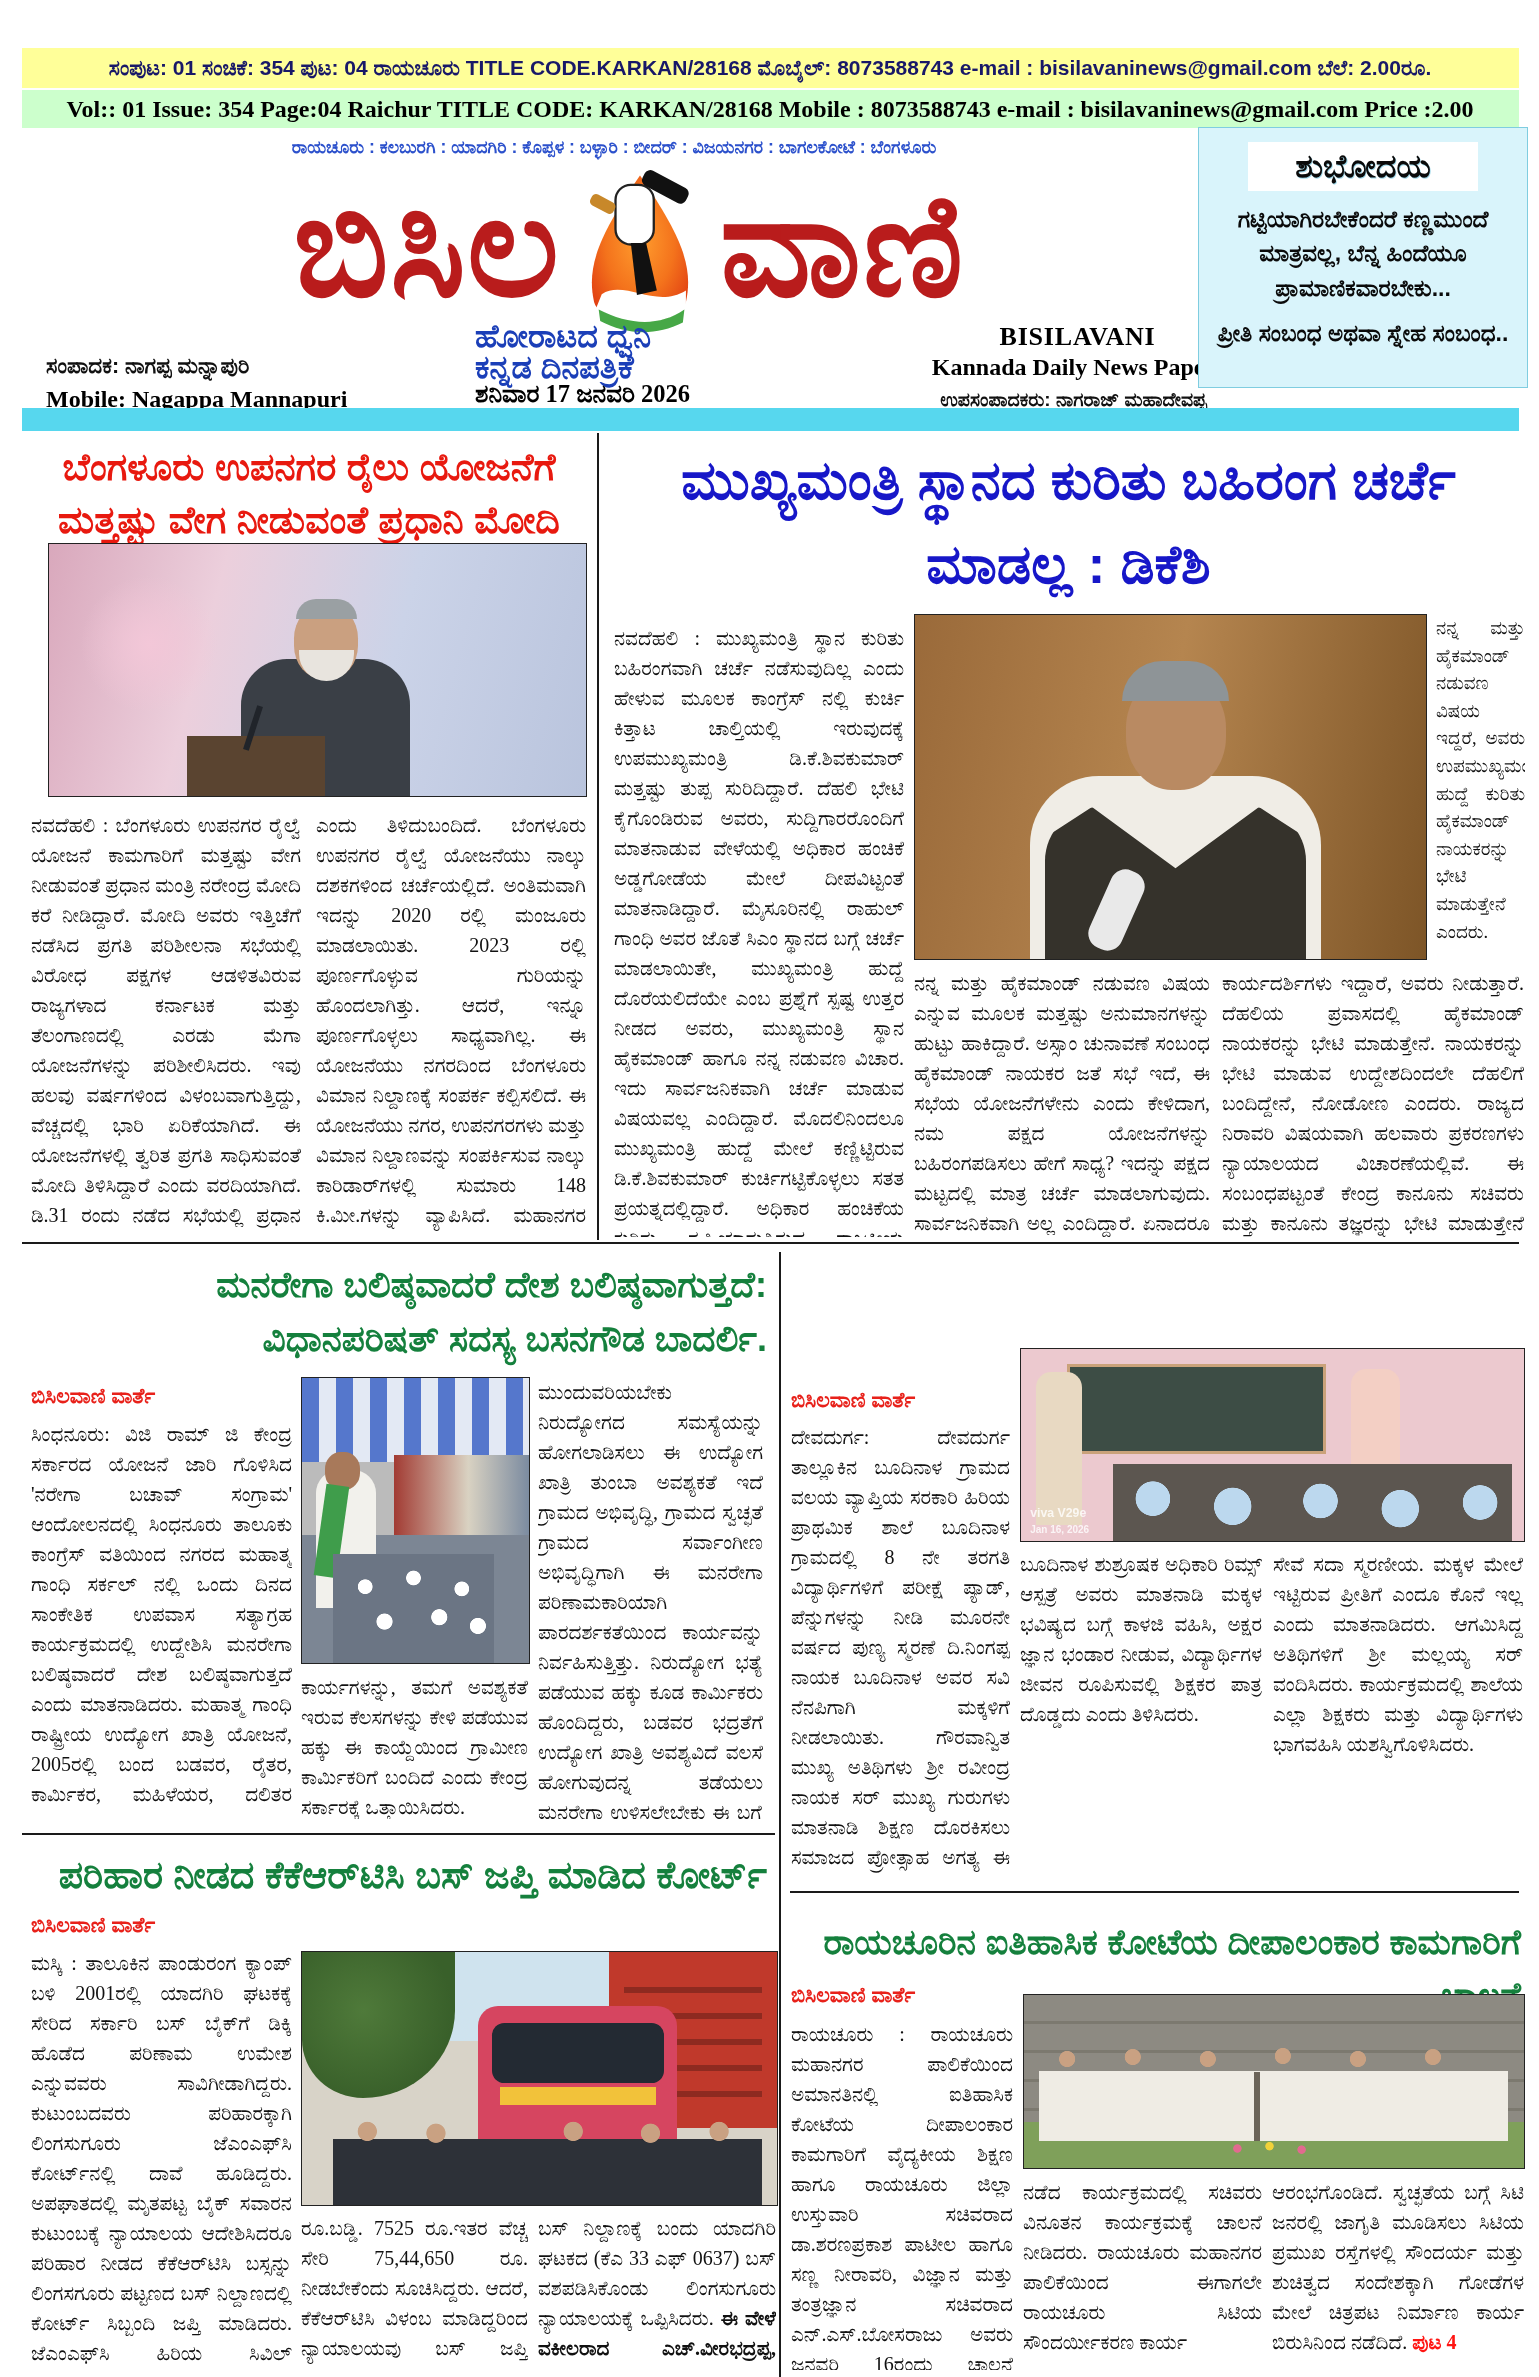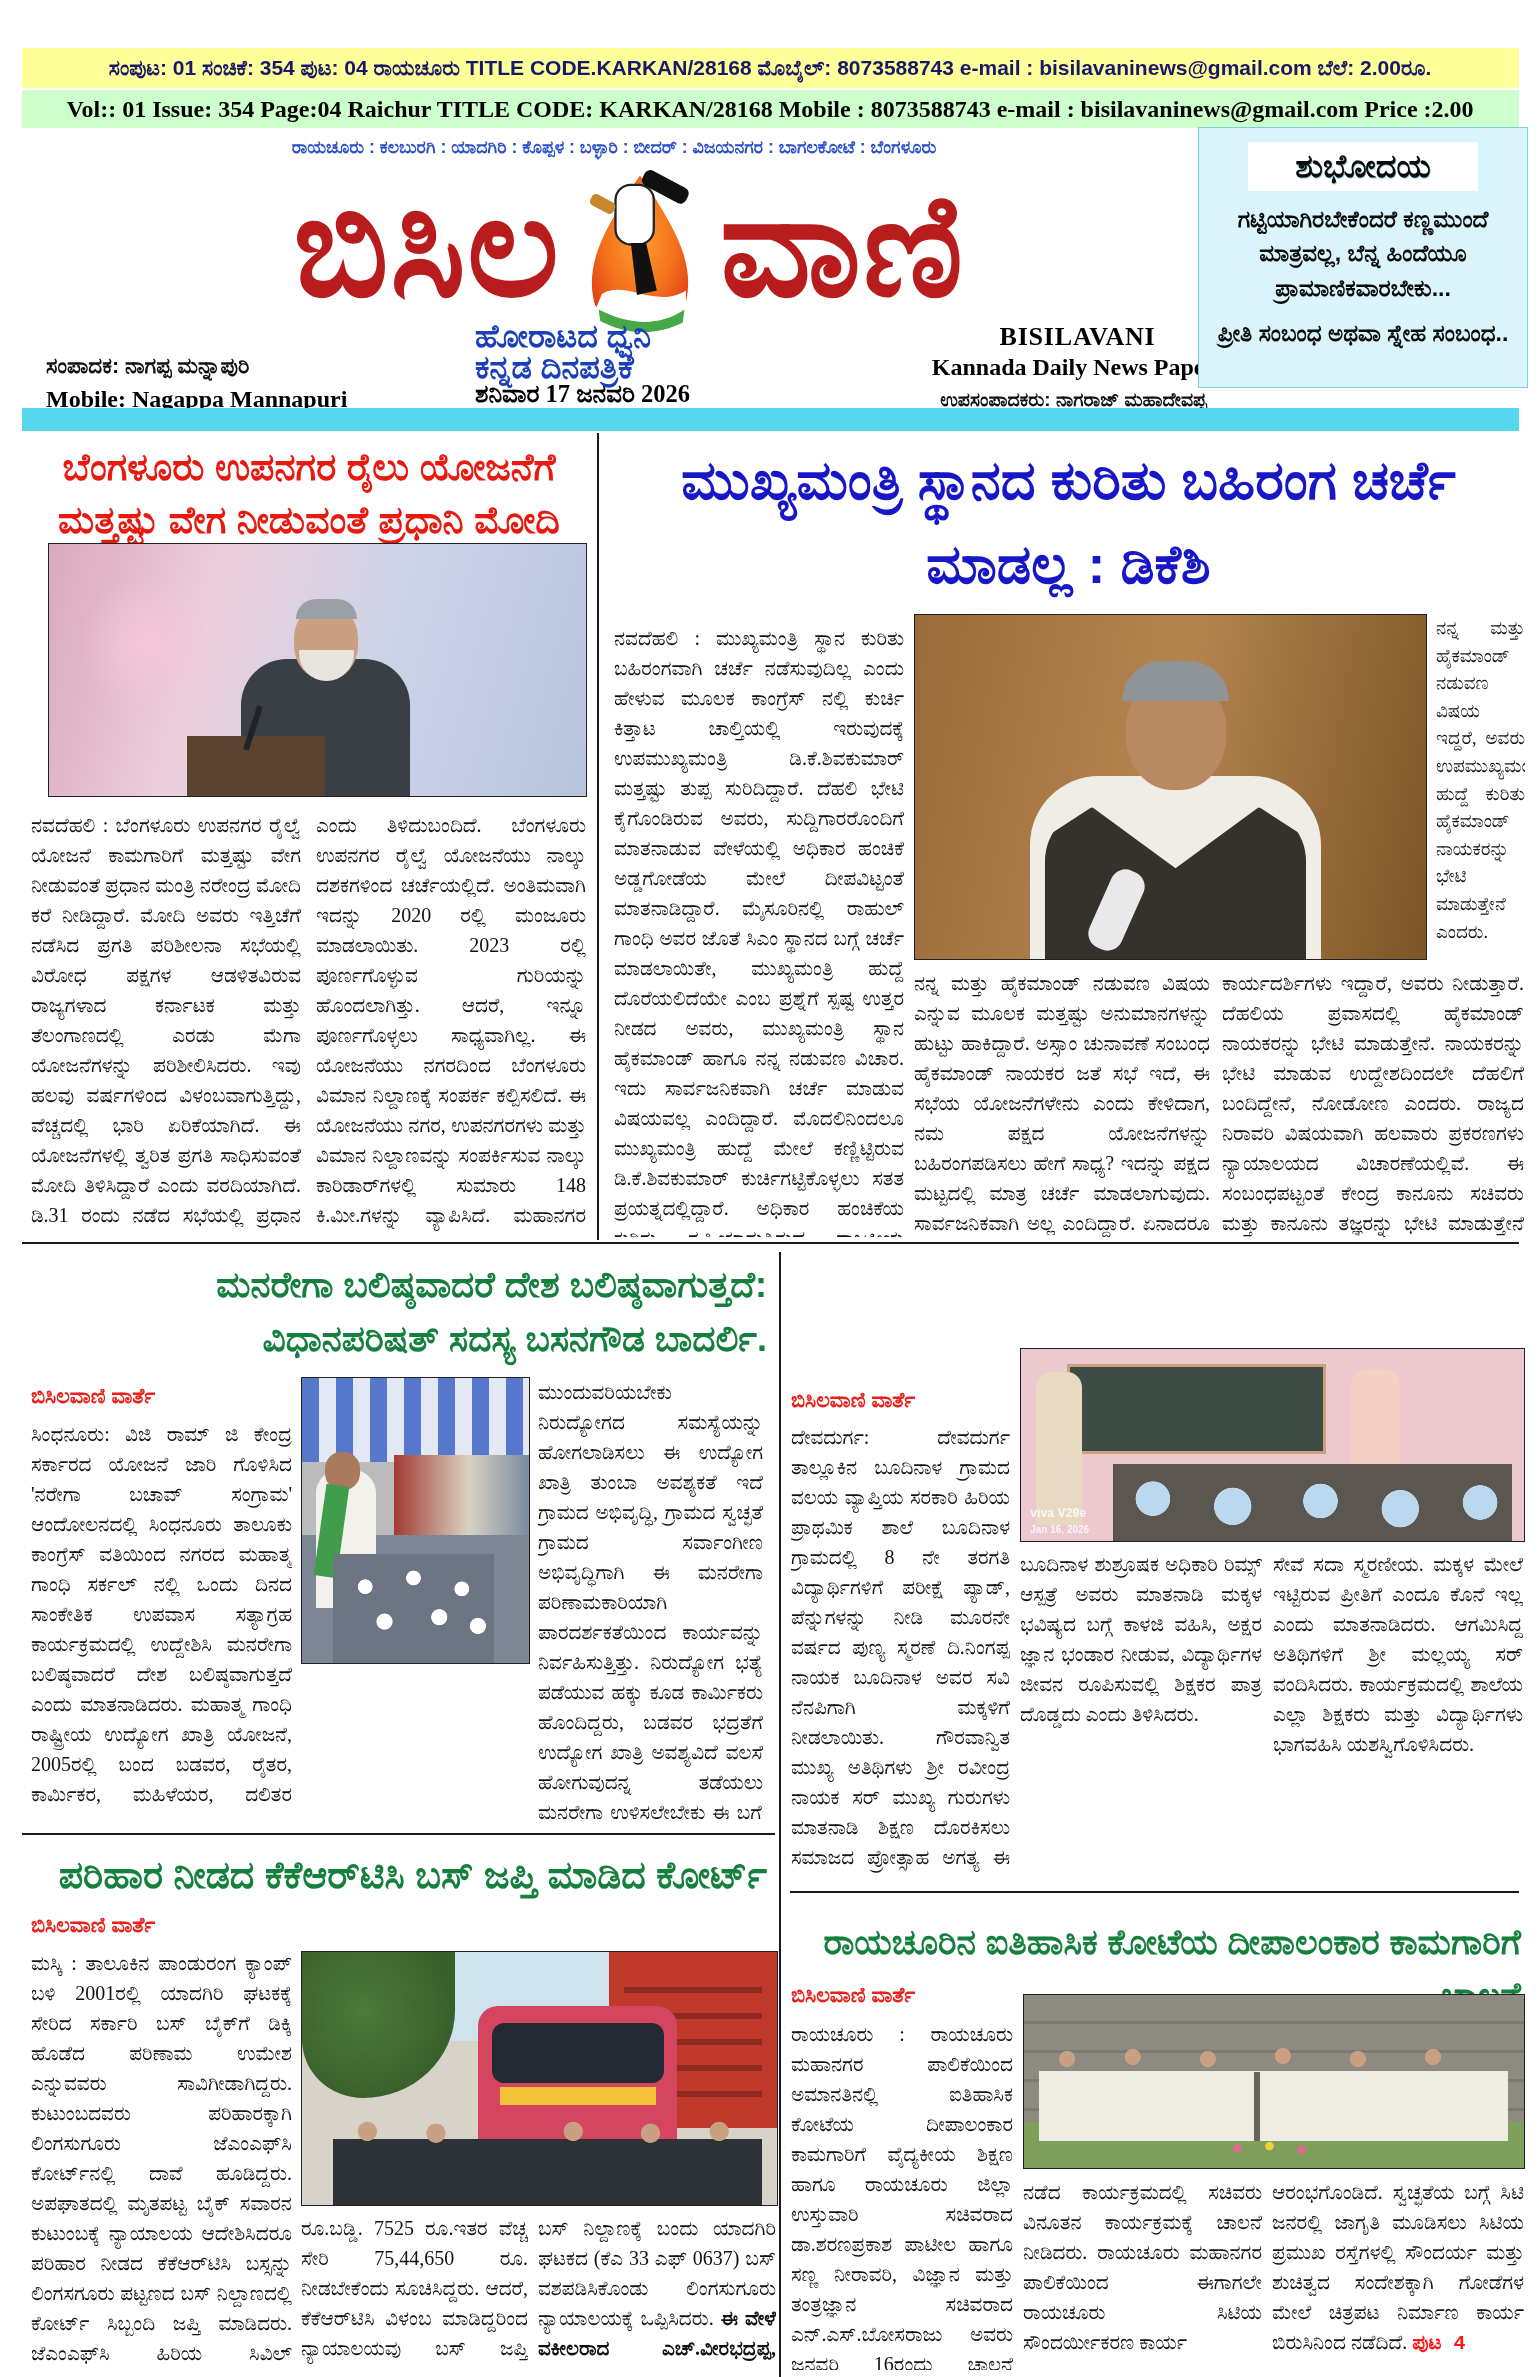--- a/index.html
+++ b/index.html
@@ -31,21 +31,21 @@
   #greeting-title{margin:14px auto 0;width:230px;background:#fff;text-align:center;font-size:32px;
                   font-weight:bold;color:#0a0a0a;padding:6.1px 0;text-shadow:0.8px 0.8px 0 #9fd8ea;}
   .greet-line{padding:10.7px 14px 0;font-size:23px;font-weight:bold;line-height:1.5;text-align:center;color:#0a0a0a;}
   #cyan-band{position:absolute;left:21.5px;top:408px;width:1497px;height:23px;background:#57d7ee;}
   .headline-red{position:absolute;font-weight:bold;color:#e8190f;text-align:center;line-height:1.4;}
   .headline-blue{position:absolute;font-weight:bold;color:#1717c8;text-align:center;line-height:1.55;}
   .headline-black{position:absolute;font-weight:bold;color:#15803d;text-align:right;line-height:1.5;}
   .col{position:absolute;font-family:"Liberation Serif",serif;font-size:20px;line-height:1.5;
        text-align:justify;color:#111;overflow:hidden;}
   .byline{position:absolute;color:#e8211a;font-weight:bold;font-size:21px;}
-  .page-tag{color:#ff1513;font-weight:bold;font-family:Liberation Mono, monospace;}
+  .page-tag{color:#ff1513;font-weight:bold;font-family:Liberation Serif, serif;}
   .rule-h{position:absolute;background:#1a1a1a;height:2.3px;}
   .rule-v{position:absolute;background:#1a1a1a;width:1.5px;}
   .photo{position:absolute;border:1.5px solid #222;overflow:hidden;background:#bbb;}
   .ph{position:absolute;}
   .wm{position:absolute;color:#ffffffcc;font-size:12.3px;font-weight:bold;left:9.2px;}
 </style>
 </head>
 <body>
 
 <div id="page">
@@ -142,20 +142,21 @@
   <div class="photo" style="left:301px;top:1377px;width:227px;height:285px;">
     <div class="ph" style="left:0;top:0;width:100%;height:84px;background:repeating-linear-gradient(90deg,#5577cc 0 17px,#e3e9f4 17px 34px);"></div>
     <div class="ph" style="left:92px;top:77px;width:135px;height:84px;background:linear-gradient(90deg,#a23b33,#d9d2c2 55%,#7b8ba0);"></div>
     <div class="ph" style="left:0;top:157px;width:100%;height:128px;background:#7c8694;"></div>
     <div class="ph" style="left:14px;top:92px;width:60px;height:138px;background:#f2f1ec;border-radius:23px 23px 0 0;"></div>
     <div class="ph" style="left:23px;top:74px;width:35px;height:38px;background:#a8795a;border-radius:45%;"></div>
     <div class="ph" style="left:18.4px;top:107px;width:23px;height:92px;background:#3f9d4b;transform:rotate(8deg);"></div>
     <div class="ph" style="left:31px;top:176px;width:161px;height:109px;background:radial-gradient(circle at 20% 30%,#fff 7px,#0000 7.7px),radial-gradient(circle at 50% 22%,#fff 7px,#0000 7.7px),radial-gradient(circle at 80% 32%,#fff 7px,#0000 7.7px),radial-gradient(circle at 32% 62%,#fff 7.7px,#0000 8.4px),radial-gradient(circle at 66% 58%,#fff 7.7px,#0000 8.4px),radial-gradient(circle at 90% 66%,#fff 7.7px,#0000 8.4px),#6b7584;"></div>
   </div>
 
+  <div class="col" style="left:301px;top:1672px;width:227px;height:147px;">ಕಾರ್ಯಗಳನ್ನು, ತಮಗೆ ಅವಶ್ಯಕತೆ ಇರುವ ಕೆಲಸಗಳನ್ನು ಕೇಳಿ ಪಡೆಯುವ ಹಕ್ಕು ಈ ಕಾಯ್ದೆಯಿಂದ ಗ್ರಾಮೀಣ ಕಾರ್ಮಿಕರಿಗೆ ಬಂದಿದೆ ಎಂದು ಕೇಂದ್ರ ಸರ್ಕಾರಕ್ಕೆ ಒತ್ತಾಯಿಸಿದರು.</div>
   <div class="col" style="left:538px;top:1377px;width:225px;height:442px;">
     <span>ಮುಂದುವರಿಯಬೇಕು ನಿರುದ್ಯೋಗದ ಸಮಸ್ಯೆಯನ್ನು ಹೋಗಲಾಡಿಸಲು ಈ ಉದ್ಯೋಗ ಖಾತ್ರಿ ತುಂಬಾ ಅವಶ್ಯಕತೆ ಇದೆ ಗ್ರಾಮದ ಅಭಿವೃದ್ಧಿ, ಗ್ರಾಮದ ಸ್ವಚ್ಛತೆ ಗ್ರಾಮದ ಸರ್ವಾಂಗೀಣ ಅಭಿವೃದ್ಧಿಗಾಗಿ ಈ ಮನರೇಗಾ ಪರಿಣಾಮಕಾರಿಯಾಗಿ ಪಾರದರ್ಶಕತೆಯಿಂದ ಕಾರ್ಯವನ್ನು ನಿರ್ವಹಿಸುತ್ತಿತ್ತು. ನಿರುದ್ಯೋಗ ಭತ್ಯೆ ಪಡೆಯುವ ಹಕ್ಕು ಕೂಡ ಕಾರ್ಮಿಕರು ಹೊಂದಿದ್ದರು, ಬಡವರ ಭದ್ರತೆಗೆ ಉದ್ಯೋಗ ಖಾತ್ರಿ ಅವಶ್ಯವಿದೆ ವಲಸೆ ಹೋಗುವುದನ್ನ ತಡೆಯಲು ಮನರೇಗಾ ಉಳಿಸಲೇಬೇಕು ಈ ಬಗ್ಗೆ ಕೇಂದ್ರ ಸರ್ಕಾರ</span>
     <span class="page-tag">ಪುಟ 4</span>
   </div>
 
   <div class="rule-h" style="left:21.5px;top:1833px;width:753px;"></div>
 
   <div class="byline" style="left:791px;top:1388px;">ಬಿಸಿಲವಾಣಿ ವಾರ್ತೆ</div>
 
   <div class="col" style="left:791px;top:1422px;width:219px;height:451px;">ದೇವದುರ್ಗ: ದೇವದುರ್ಗ ತಾಲ್ಲೂಕಿನ ಬೂದಿನಾಳ ಗ್ರಾಮದ ವಲಯ ವ್ಯಾಪ್ತಿಯ ಸರಕಾರಿ ಹಿರಿಯ ಪ್ರಾಥಮಿಕ ಶಾಲೆ ಬೂದಿನಾಳ ಗ್ರಾಮದಲ್ಲಿ 8 ನೇ ತರಗತಿ ವಿದ್ಯಾರ್ಥಿಗಳಿಗೆ ಪರೀಕ್ಷೆ ಪ್ಯಾಡ್, ಪೆನ್ನುಗಳನ್ನು ನೀಡಿ ಮೂರನೇ ವರ್ಷದ ಪುಣ್ಯ ಸ್ಮರಣೆ ದಿ.ನಿಂಗಪ್ಪ ನಾಯಕ ಬೂದಿನಾಳ ಅವರ ಸವಿ ನೆನಪಿಗಾಗಿ ಮಕ್ಕಳಿಗೆ ನೀಡಲಾಯಿತು. ಗೌರವಾನ್ವಿತ ಮುಖ್ಯ ಅತಿಥಿಗಳು ಶ್ರೀ ರವೀಂದ್ರ ನಾಯಕ ಸರ್ ಮುಖ್ಯ ಗುರುಗಳು ಮಾತನಾಡಿ ಶಿಕ್ಷಣ ದೊರಕಿಸಲು ಸಮಾಜದ ಪ್ರೋತ್ಸಾಹ ಅಗತ್ಯ ಈ ನಿಟ್ಟಿನಲ್ಲಿ</div>

